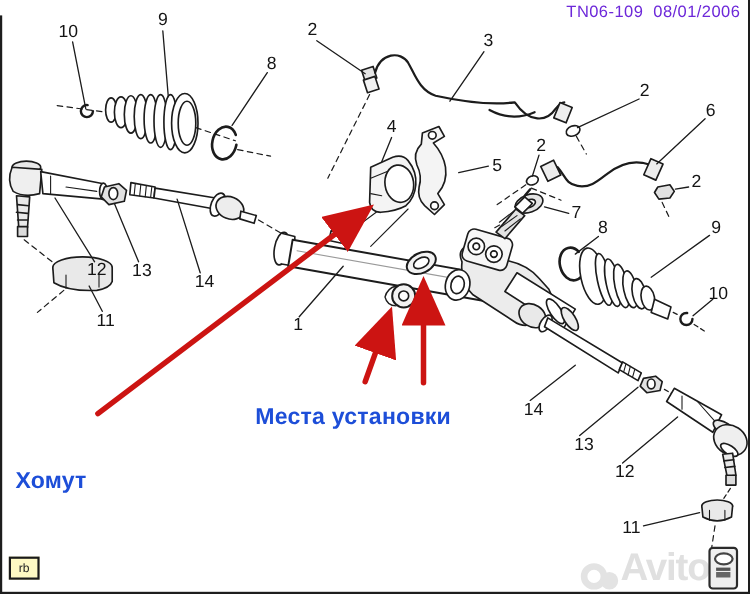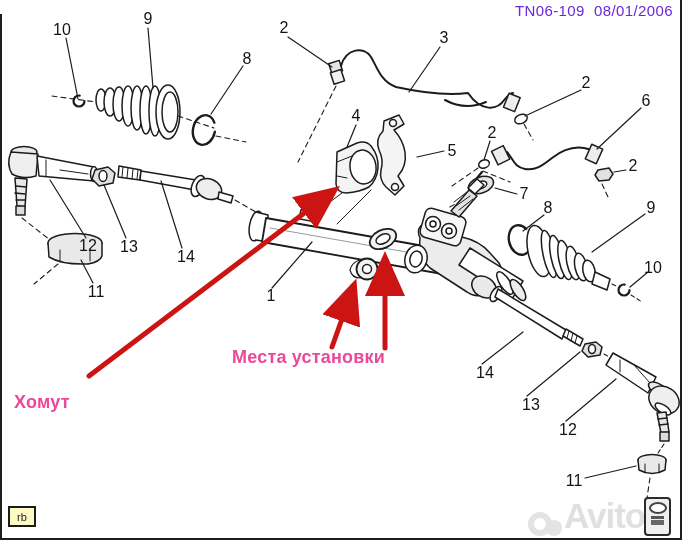--- a/index.html
+++ b/index.html
@@ -10,22 +10,22 @@
   .frame{position:absolute;background:#1d1d1d;}
   #hdr{
     position:absolute;top:2px;right:9px;font-size:15px;color:#6d28d9;
     white-space:pre;letter-spacing:.4px;
   }
   .callout{
     position:absolute;transform:translate(-50%,-50%);
     font-size:16px;color:#141414;line-height:1;
   }
   .redlabel{
-    position:absolute;color:#ec4899;font-weight:bold;font-size:18px;line-height:1.12;
-    letter-spacing:.2px;white-space:nowrap;
+    position:absolute;color:#1d4ed8;font-weight:bold;font-size:21px;line-height:1.12;
+    letter-spacing:.2px;white-space:nowrap;margin-top:20px;
   }
   #rbbox{
     position:absolute;left:8px;top:506px;width:24px;height:17px;border:2px solid #1a1a1a;
     font-size:11px;color:#222;display:flex;align-items:center;justify-content:center;
     background:#fef9c3;
   }
   
   #wm{position:absolute;left:528px;top:490px;width:150px;height:46px;display:flex;align-items:flex-end;}
   #wm .ring{width:12px;height:12px;border:6px solid #e3e3e3;border-radius:50%;}
   #wm .dot{width:16px;height:16px;border-radius:50%;background:#e3e3e3;margin-left:-6px;margin-top:12px;}
@@ -278,21 +278,21 @@
       <div class="callout" style="left: 129px; top: 247px;">13</div>
       <div class="callout" style="left: 186px; top: 257px;">14</div>
       <div class="callout" style="left: 96px; top: 292px;">11</div>
       <div class="callout" style="left: 271px; top: 296px;">1</div>
       <div class="callout" style="left: 485px; top: 373px;">14</div>
       <div class="callout" style="left: 531px; top: 405px;">13</div>
       <div class="callout" style="left: 568px; top: 430px;">12</div>
       <div class="callout" style="left: 574px; top: 481px;">11</div>
     </div>
 
-  <div class="redlabel" style="left:14px;top:392px;">
+  <div class="redlabel" style="left:14px;top:406px;">
     <div>Хомут</div>
   </div>
   <div class="redlabel" style="left:232px;top:347px;">
     <div>Места установки</div>
   </div>
 
   <div id="rbbox">
     <span>rb</span>
   </div>
 

